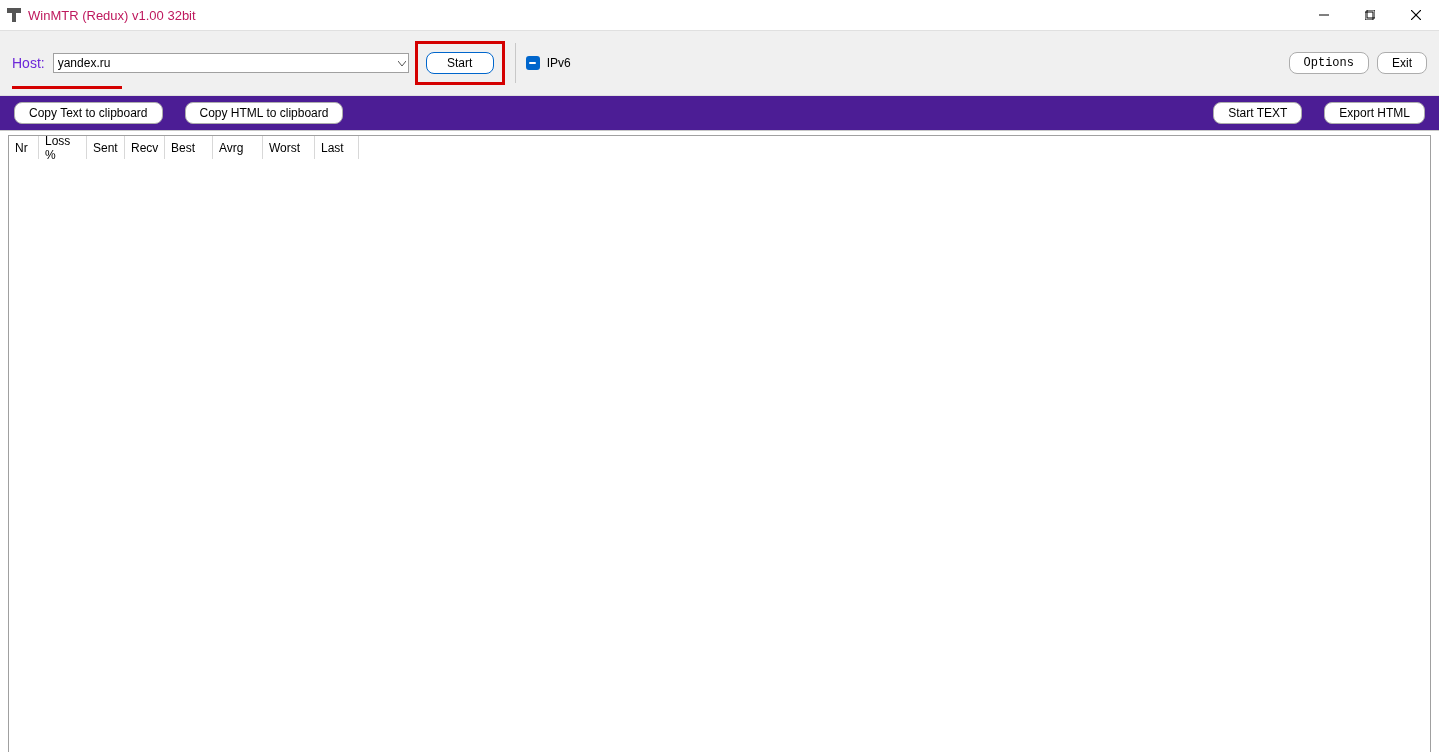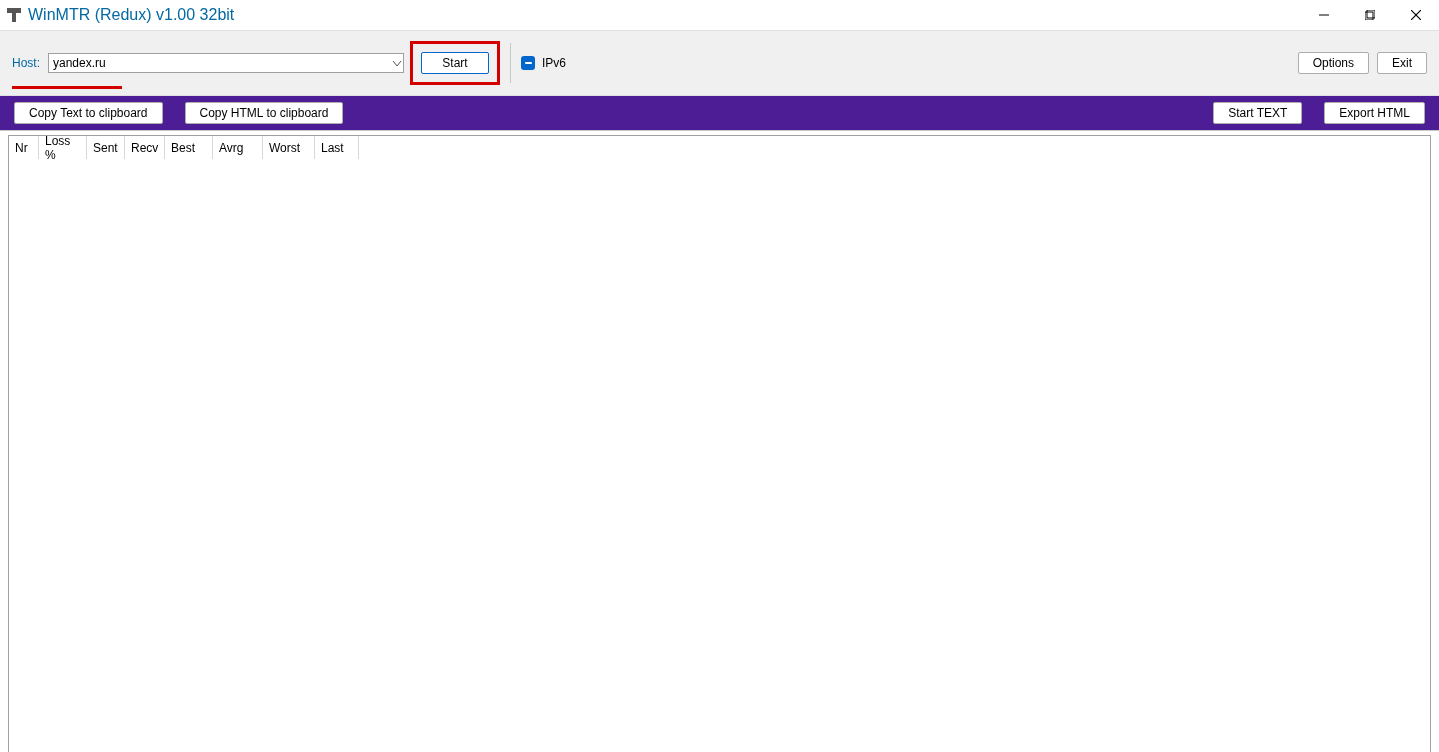--- a/index.html
+++ b/index.html
@@ -20,22 +20,22 @@
     }
     .titlebar-icon {
       width: 16px;
       height: 16px;
       display: inline-flex;
       align-items: center;
       justify-content: center;
       margin-right: 6px;
     }
     .titlebar-title {
-      font-size: 16px;
-      color: #0369a1;
+      font-size: 13px;
+      color: #be185d;
     }
     .window-controls {
       margin-left: auto;
       display: flex;
       align-items: center;
       height: 100%;
     }
     .window-control {
       width: 46px;
       height: 30px;
@@ -47,22 +47,22 @@
     .toolbar-row {
       background: #f0f0f0;
       border-top: 1px solid #e0e0e0;
       border-bottom: 1px solid #e0e0e0;
       display: flex;
       align-items: center;
       padding: 10px 12px;
       position: relative;
     }
     .host-label {
-      font-size: 12px;
-      color: #0369a1;
+      font-size: 14px;
+      color: #6d28d9;
       margin-right: 8px;
     }
     .host-input-wrapper {
       position: relative;
     }
     .host-input {
       width: 356px;
       height: 20px;
       border: 1px solid #a0a0a0;
       background: #ffffff;
@@ -87,21 +87,21 @@
     }
     .start-highlight {
       border: 3px solid #d40000;
       padding: 8px;
       margin-left: 6px;
       display: inline-flex;
     }
     .btn {
       background: #ffffff;
       border: 1px solid #adadad;
-      border-radius: 2px;
+      border-radius: 8px;
       font-size: 12px;
       padding: 3px 14px;
       cursor: pointer;
       font-family: inherit;
     }
     .btn-start {
       width: 68px;
       border-color: #0066cc;
     }
     .separator {
@@ -217,21 +217,21 @@
     <button class="btn btn-start">Start</button>
   </span>
   <span class="separator"></span>
   <span class="ipv6-wrapper">
     <span class="checkbox">
       <span class="checkbox-inner"></span>
     </span>
     <span>IPv6</span>
   </span>
   <span class="spacer"></span>
-  <button class="btn" style="margin-right:8px;">Options</button>
+  <button class="btn" style="margin-right:8px;font-family:Liberation Mono, monospace;">Options</button>
   <button class="btn">Exit</button>
   <div class="host-underline"></div>
 </div>
 
 <div class="toolbar-row2">
   <button class="btn">Copy Text to clipboard</button>
   <button class="btn">Copy HTML to clipboard</button>
   <span class="spacer"></span>
   <button class="btn">Start TEXT</button>
   <button class="btn">Export HTML</button>

